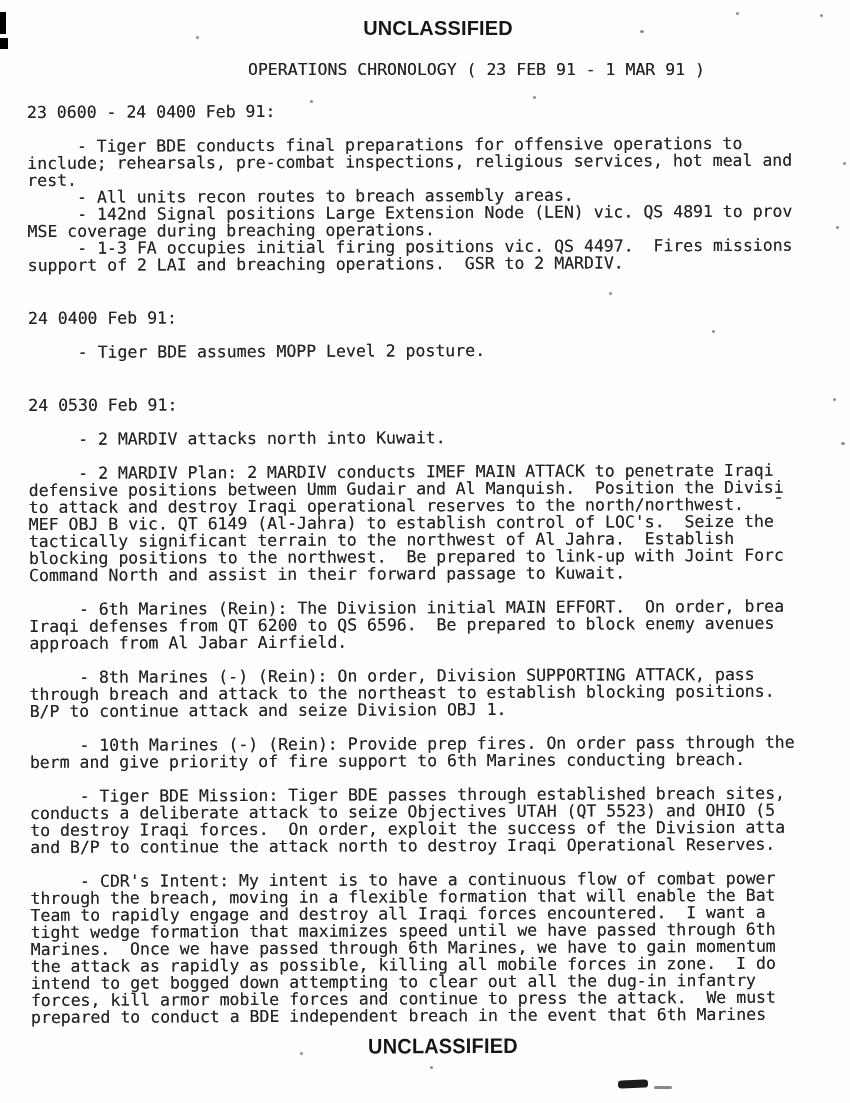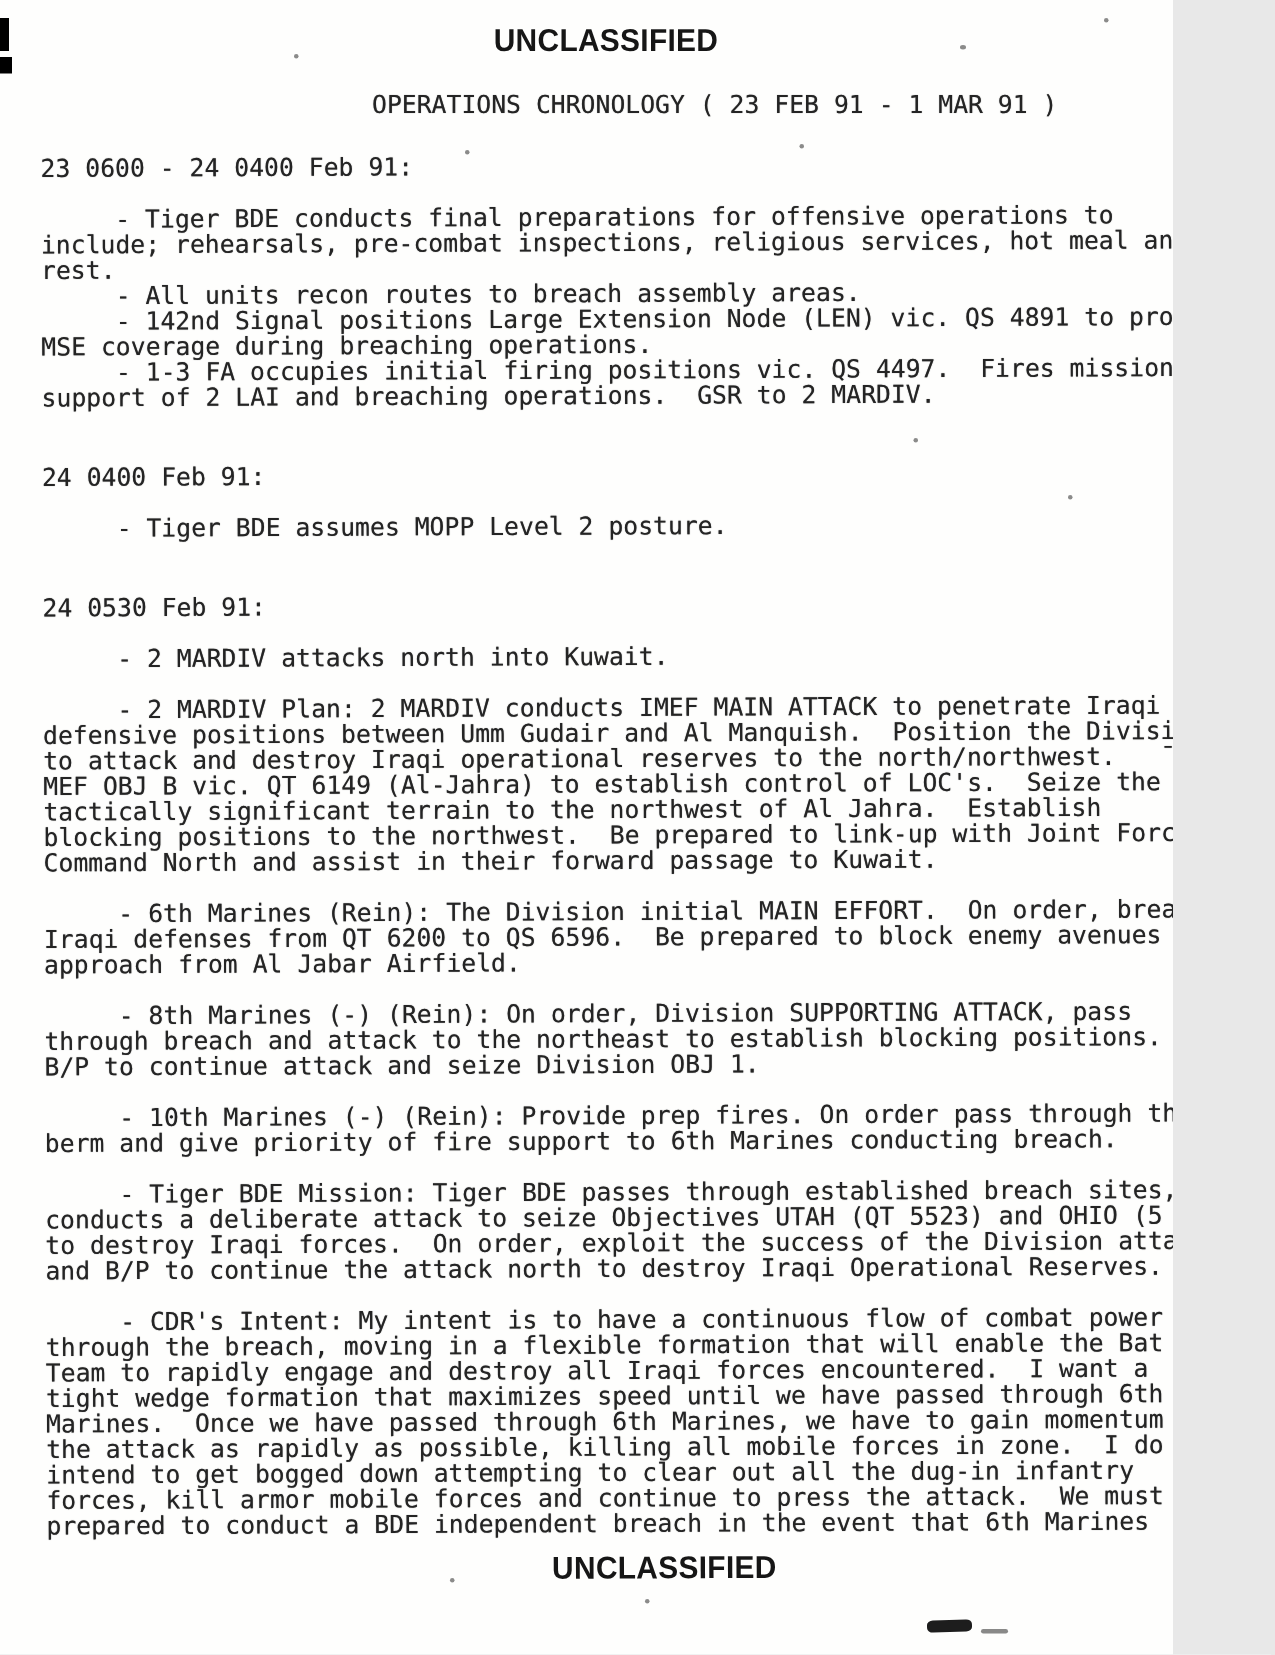--- a/index.html
+++ b/index.html
@@ -1,18 +1,18 @@
 <!DOCTYPE html>
 <html><head>
 <meta charset="utf-8">
 <style>
   html,body{margin:0;padding:0;background:#e8e8e8;}
   .page{
     position:relative;
-    width:782px;height:1103px;
+    width:850px;height:1103px;
     background:#fefefd;
     overflow:hidden;
     font-family:"DejaVu Sans Mono",monospace;
     color:#242424;
   }
   .classification{
     position:absolute;left:0;width:100%;
     text-align:center;
     font-family:"Liberation Sans",sans-serif;
     font-weight:700;

